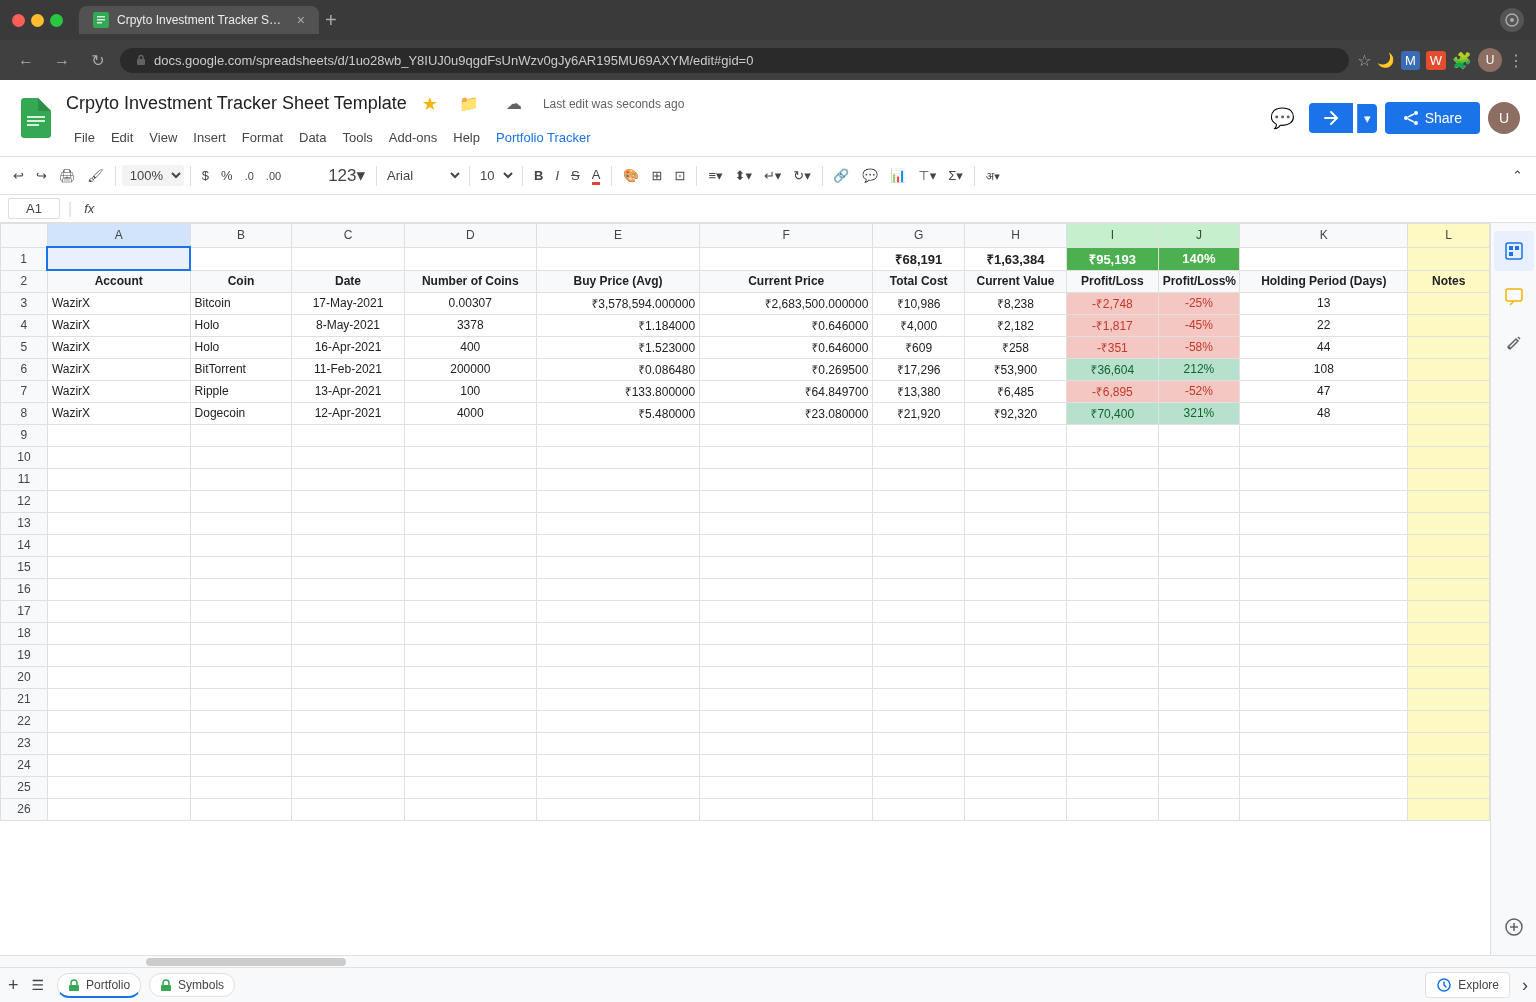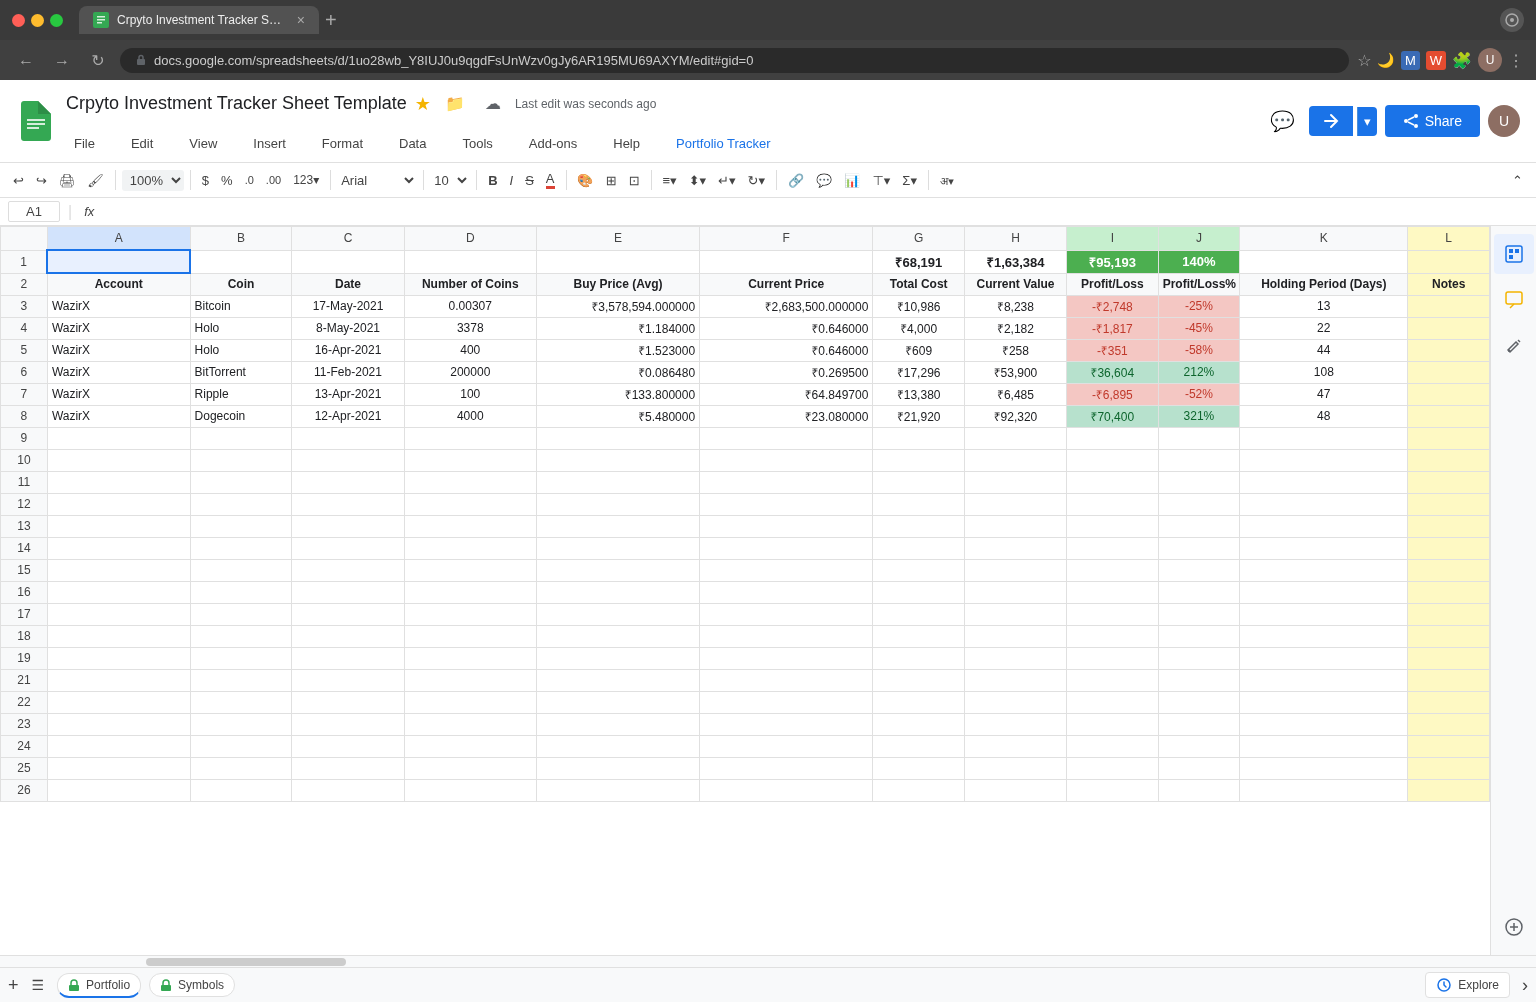--- a/index.html
+++ b/index.html
@@ -25,21 +25,21 @@
     .address-bar { flex: 1; background: #2a2a2a; border-radius: 20px; padding: 5px 14px; color: #ddd; font-size: 13px; display: flex; align-items: center; gap: 6px; }
     .address-text { flex: 1; color: #ccc; font-size: 13px; }
     .nav-actions { display: flex; gap: 6px; align-items: center; color: #aaa; }
     .nav-action-btn { background: none; border: none; color: #aaa; font-size: 16px; cursor: pointer; }
 
     
     .sheets-app { background: #fff; width: 100%; height: calc(100% - 80px); display: flex; flex-direction: column; }
     .sheets-header { display: flex; align-items: center; padding: 8px 16px; border-bottom: 1px solid #e0e0e0; gap: 10px; }
     .sheets-title-area { flex: 1; }
     .sheets-title { font-size: 18px; color: #202124; font-weight: 400; }
-    .sheets-menu { display: flex; gap: 20px; margin-top: 14px; text-align: center; }
+    .sheets-menu { display: flex; gap: 0; margin-top: 8px; text-align: center; }
     .menu-item { font-size: 13px; color: #444; padding: 3px 8px; cursor: pointer; border-radius: 4px; }
     .sheets-header-actions { display: flex; align-items: center; gap: 8px; }
     .header-icon-btn { background: none; border: none; cursor: pointer; color: #5f6368; font-size: 18px; padding: 6px; border-radius: 50%; display: flex; align-items: center; justify-content: center; }
     .share-btn { background: #1a73e8; color: white; border: none; border-radius: 4px; padding: 8px 18px; font-size: 14px; cursor: pointer; display: flex; align-items: center; gap: 6px; font-weight: 500; }
     .avatar { width: 32px; height: 32px; border-radius: 50%; background: #8d6e63; display: flex; align-items: center; justify-content: center; color: white; font-size: 14px; }
 
     
     .toolbar { display: flex; align-items: center; padding: 4px 8px; border-bottom: 1px solid #e0e0e0; gap: 2px; flex-wrap: nowrap; }
     .toolbar-btn { background: none; border: none; cursor: pointer; color: #444; padding: 4px 5px; border-radius: 3px; font-size: 13px; display: flex; align-items: center; }
     .toolbar-separator { width: 1px; background: #ddd; height: 20px; margin: 0 4px; }
@@ -142,21 +142,21 @@
     <div style="width:40px;height:40px;display:flex;align-items:center;justify-content:center;">
       <svg width="30" height="40" viewBox="0 0 30 40">
         <path d="M17 0H3C1.3 0 0 1.3 0 3v34c0 1.7 1.3 3 3 3h24c1.7 0 3-1.3 3-3V13L17 0z" fill="#34a853"></path>
         <path d="M17 0l13 13H17V0z" fill="#2d8e47"></path>
         <rect x="6" y="18" width="18" height="2" fill="white" opacity="0.8"></rect>
         <rect x="6" y="22" width="18" height="2" fill="white" opacity="0.8"></rect>
         <rect x="6" y="26" width="12" height="2" fill="white" opacity="0.8"></rect>
       </svg>
     </div>
     <div class="sheets-title-area">
-      <div style="display:flex;align-items:center;gap:8px;">
+      <div style="display:flex;align-items:center;gap:15px;">
         <span class="sheets-title">Crpyto Investment Tracker Sheet Template</span>
         <span style="color:#f4b400;font-size:18px;">★</span>
         <button class="header-icon-btn" style="font-size:16px;">📁</button>
         <button class="header-icon-btn" style="font-size:16px;">☁</button>
         <span style="font-size:12px;color:#5f6368;">Last edit was seconds ago</span>
       </div>
       <div class="sheets-menu">
         <span class="menu-item">File</span>
         <span class="menu-item">Edit</span>
         <span class="menu-item">View</span>
@@ -200,21 +200,21 @@
     <button class="toolbar-btn">🖌</button>
     <div class="toolbar-separator"></div>
     <select class="zoom-select">
       <option>100%</option>
     </select>
     <div class="toolbar-separator"></div>
     <button class="toolbar-btn" style="font-size:13px;">$</button>
     <button class="toolbar-btn">%</button>
     <button class="toolbar-btn" style="font-size:11px;">.0</button>
     <button class="toolbar-btn" style="font-size:11px;">.00</button>
-    <button class="toolbar-btn" style="font-size:12px;">123▾</button>
+    <button class="toolbar-btn" style="font-size:17px;margin-left:35px;">123▾</button>
     <div class="toolbar-separator"></div>
     <select class="font-select">
       <option>Arial</option>
     </select>
     <div class="toolbar-separator"></div>
     <select class="font-size-select">
       <option>10</option>
     </select>
     <div class="toolbar-separator"></div>
     <button class="toolbar-btn" style="font-weight:bold;">B</button>
@@ -557,20 +557,35 @@
               <td class="cell"></td>
               <td class="cell"></td>
               <td class="cell"></td>
               <td class="cell"></td>
               <td class="cell"></td>
               <td class="cell"></td>
               <td class="cell cell-yellow"></td>
             </tr>
           <tr>
               <td class="row-header">19</td>
+              <td class="cell"></td>
+              <td class="cell"></td>
+              <td class="cell"></td>
+              <td class="cell"></td>
+              <td class="cell"></td>
+              <td class="cell"></td>
+              <td class="cell"></td>
+              <td class="cell"></td>
+              <td class="cell"></td>
+              <td class="cell"></td>
+              <td class="cell"></td>
+              <td class="cell cell-yellow"></td>
+            </tr>
+          <tr>
+              <td class="row-header">20</td>
               <td class="cell"></td>
               <td class="cell"></td>
               <td class="cell"></td>
               <td class="cell"></td>
               <td class="cell"></td>
               <td class="cell"></td>
               <td class="cell"></td>
               <td class="cell"></td>
               <td class="cell"></td>
               <td class="cell"></td>

